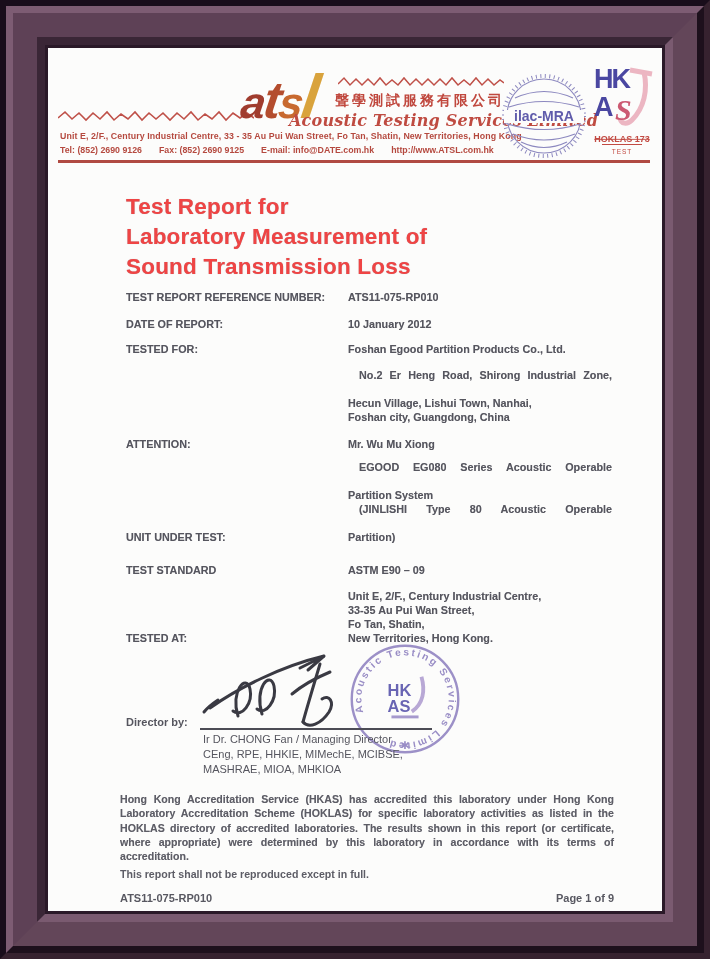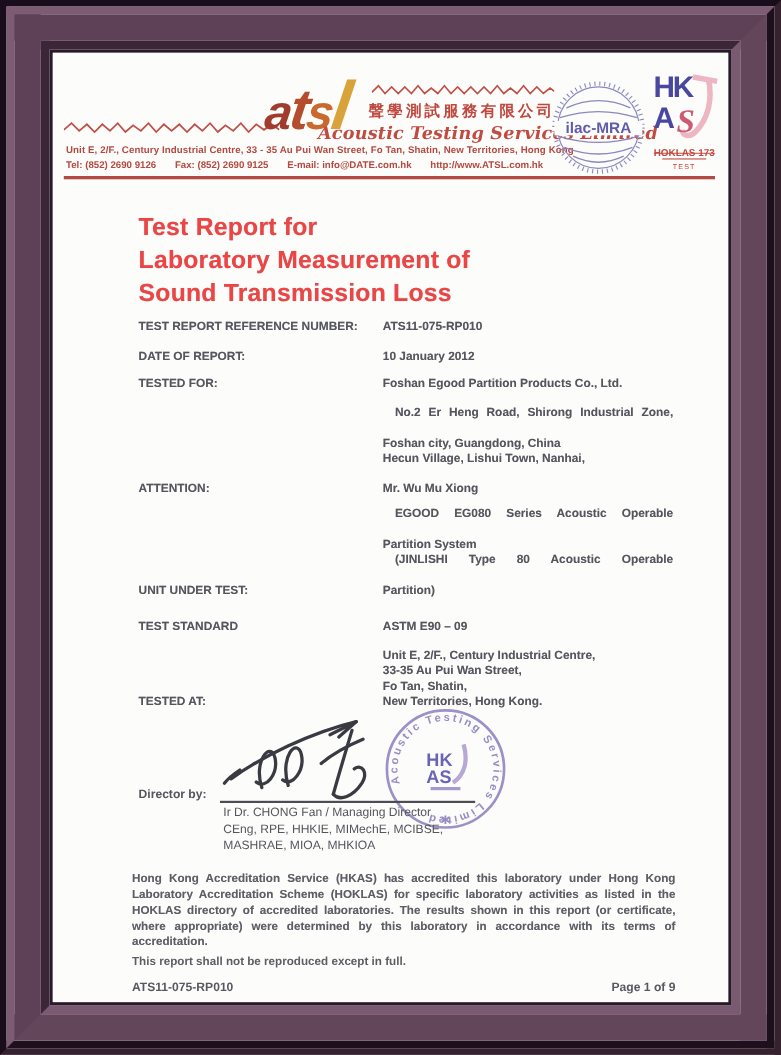--- a/index.html
+++ b/index.html
@@ -147,22 +147,22 @@
 
         <div class="row mb12">
           <div class="flabel">TESTED FOR:</div>
           <div class="fvalue">Foshan Egood Partition Products Co., Ltd.</div>
         </div>
 
         <div class="row mb13">
           <div class="flabel"></div>
           <div class="fvalue">
             <div class="just">No.2 Er Heng Road, Shirong Industrial Zone,</div>
+            <div>Hecun Village, Lishui Town, Nanhai,</div>
             <div>Foshan city, Guangdong, China</div>
-            <div>Hecun Village, Lishui Town, Nanhai,</div>
           </div>
         </div>
 
         <div class="row mb9">
           <div class="flabel">ATTENTION:</div>
           <div class="fvalue">Mr. Wu Mu Xiong</div>
         </div>
 
         <div class="row mb19">
           <div class="flabel">UNIT UNDER TEST:</div>

